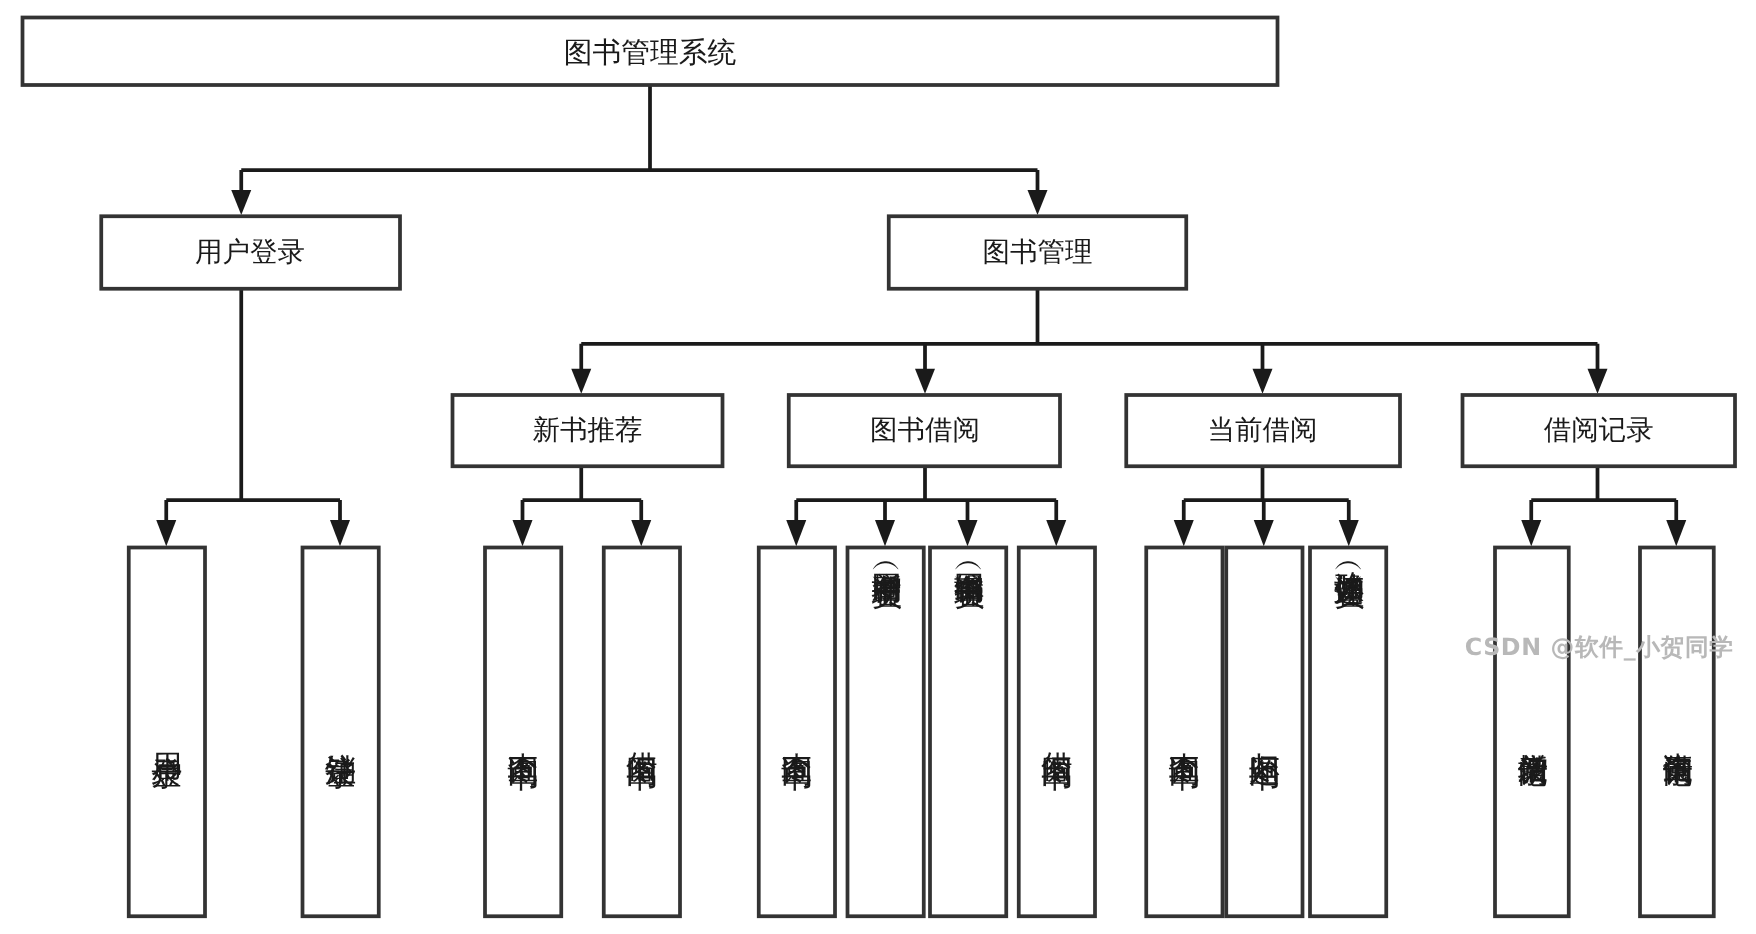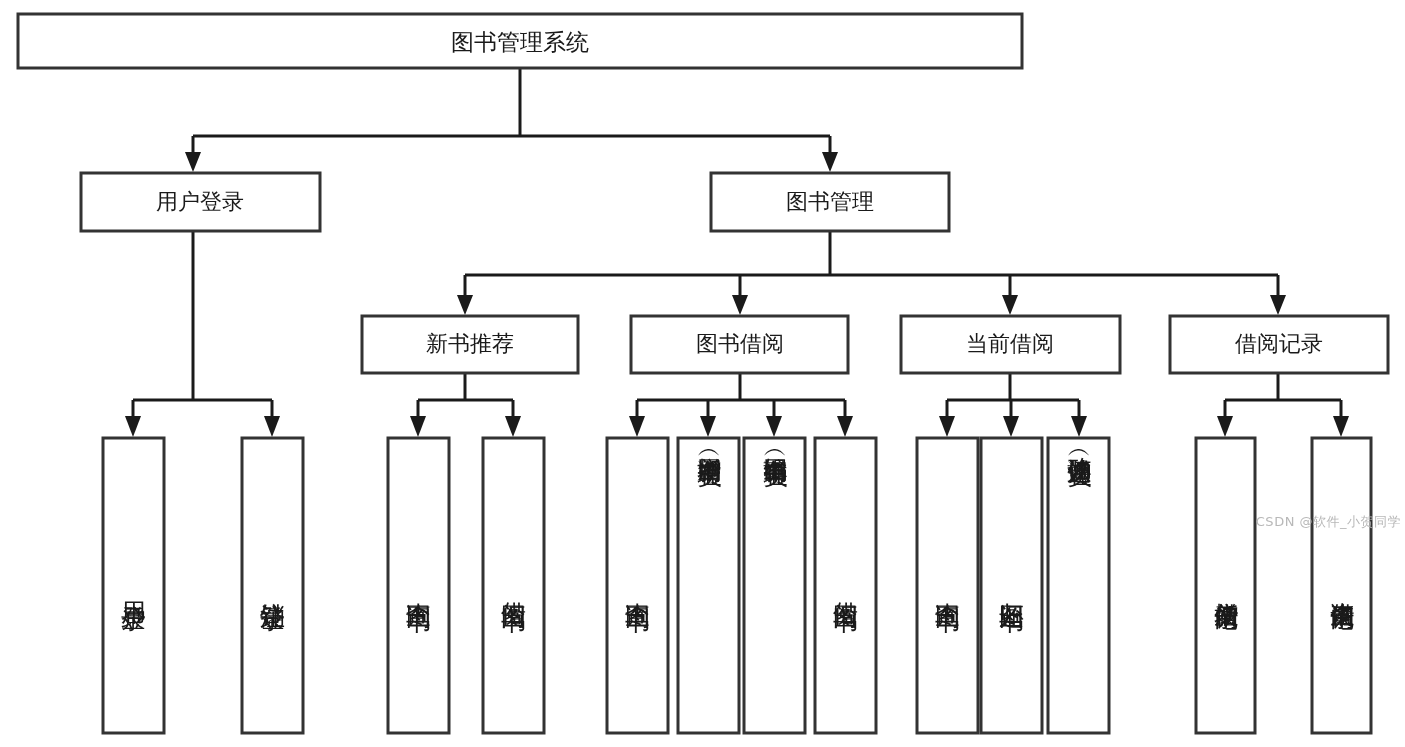--- a/index.html
+++ b/index.html
@@ -72,27 +72,28 @@
     color: #1a1a1a;
     white-space: nowrap;
     text-align: center;
   }
   .leaf-label.small {
     font-size: 24px;
     letter-spacing: 1px;
   }
   #watermark {
     position: absolute;
-    right: 4px;
+    right: 18px;
     bottom: 6px;
     font-family: "DejaVu Sans", "Liberation Sans", sans-serif;
-    font-size: 13px;
+    font-size: 19px;
     color: #b8b8b8;
     letter-spacing: 0.5px;
     white-space: nowrap;
+    font-weight: bold;
   }
 </style>
 </head>
 <body>
 
 <div id="diagram-root">
 
   <svg id="flow" viewBox="0 0 1405 747" xmlns="http://www.w3.org/2000/svg">
 
     <g>

